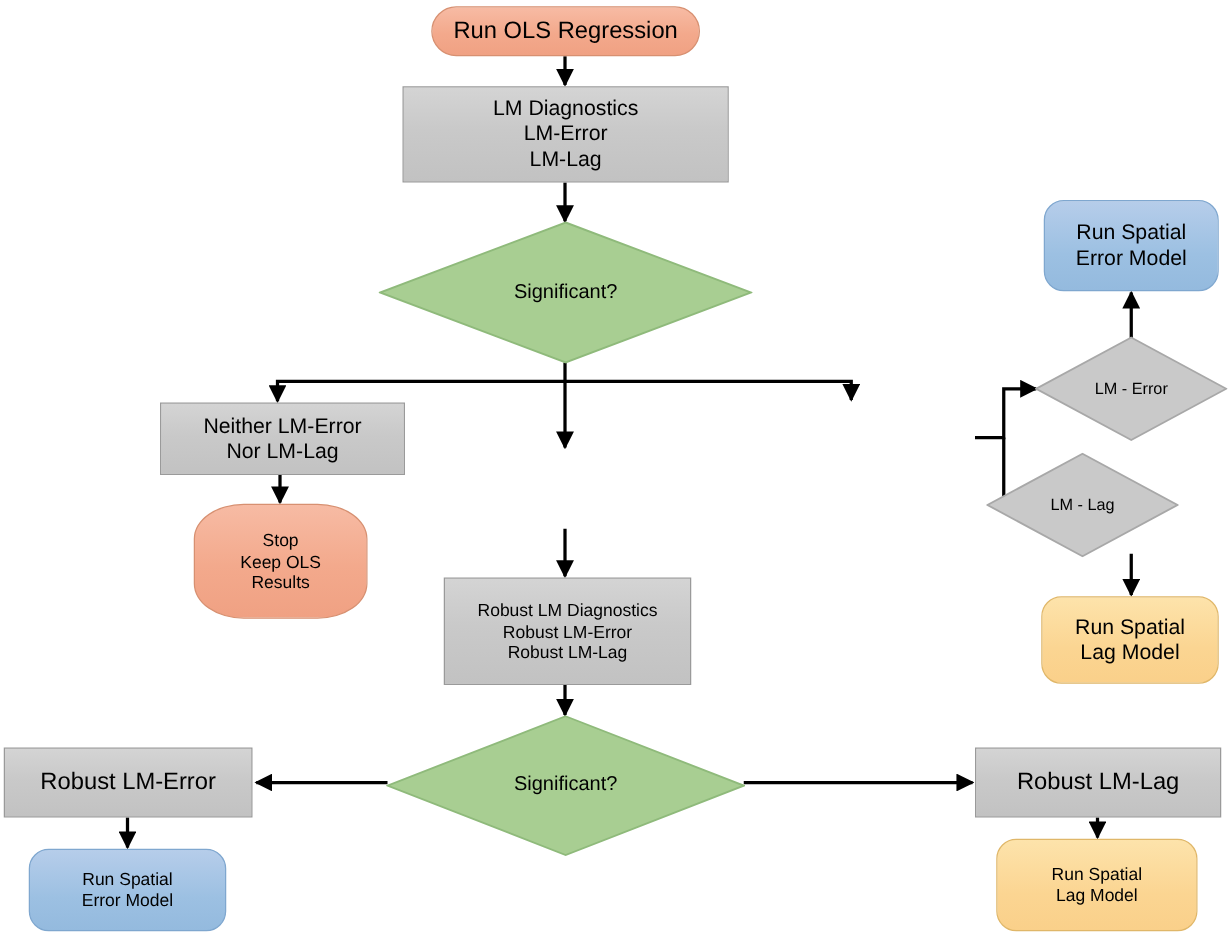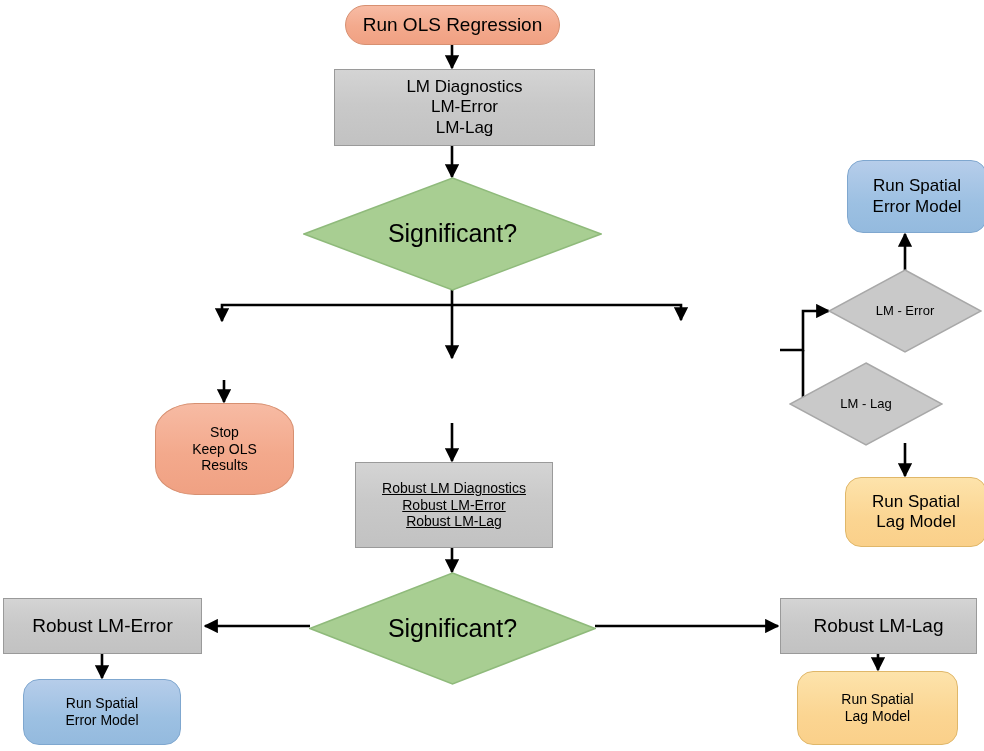--- a/index.html
+++ b/index.html
@@ -73,23 +73,23 @@
     width: 100%;
     height: 100%;
     z-index: 0;
   }
   .diamond .dia-label {
     position: relative;
     z-index: 1;
   }
   
   .t-lg   { font-size: 19px; }
-  .t-md   { font-size: 17px; margin-left: 12px; }
+  .t-md   { font-size: 17px; }
   .t-sm   { font-size: 14px; }
-  .t-dia  { font-size: 25px; }
+  .t-dia  { font-size: 16px; }
   .t-diasm{ font-size: 13px; }
 </style>
 </head>
 <body>
 
 <div id="canvas">
 
   <svg id="edges" viewBox="0 0 984 751" width="984" height="751">
     <defs>
       <marker id="arrow" viewBox="0 0 10 10" refX="9" refY="5" markerWidth="5.5" markerHeight="5.5" orient="auto-start-reverse">
@@ -142,29 +142,33 @@
 LM-Lag</span>
   </div>
 
   <div class="node diamond t-dia" style="left:303px; top:177px; width:299px; height:114px;">
     <svg class="dia-shape" viewBox="0 0 299 114" preserveAspectRatio="none">
       <polygon points="149.5,1 298,57 149.5,113 1,57" fill="#a8ce92" stroke="#8fba7b" stroke-width="1.5"></polygon>
     </svg>
     <span class="dia-label">Significant?</span>
   </div>
 
+  <div class="node rect t-md" style="left:128px; top:322px; width:196px; height:58px;">
+    <span>Neither LM-Error
+Nor LM-Lag</span>
+  </div>
 
   <div class="node pill-salmon side-round t-sm" style="left:155px; top:403px; width:139px; height:92px;">
     <span>Stop
 Keep OLS
 Results</span>
   </div>
 
 
-  <div class="node rect t-sm" style="left:355px; top:462px; width:198px; height:86px;text-decoration:underline;">
+  <div class="node rect t-sm" style="left:355px; top:462px; width:198px; height:86px;">
     <span>Robust LM Diagnostics
 Robust LM-Error
 Robust LM-Lag</span>
   </div>
 
 
   <div class="node diamond t-diasm" style="left:828px; top:269px; width:154px; height:84px;">
     <svg class="dia-shape" viewBox="0 0 154 84" preserveAspectRatio="none">
       <polygon points="77,1 153,42 77,83 1,42" fill="#c9c9c9" stroke="#a8a8a8" stroke-width="1.5"></polygon>
     </svg>

